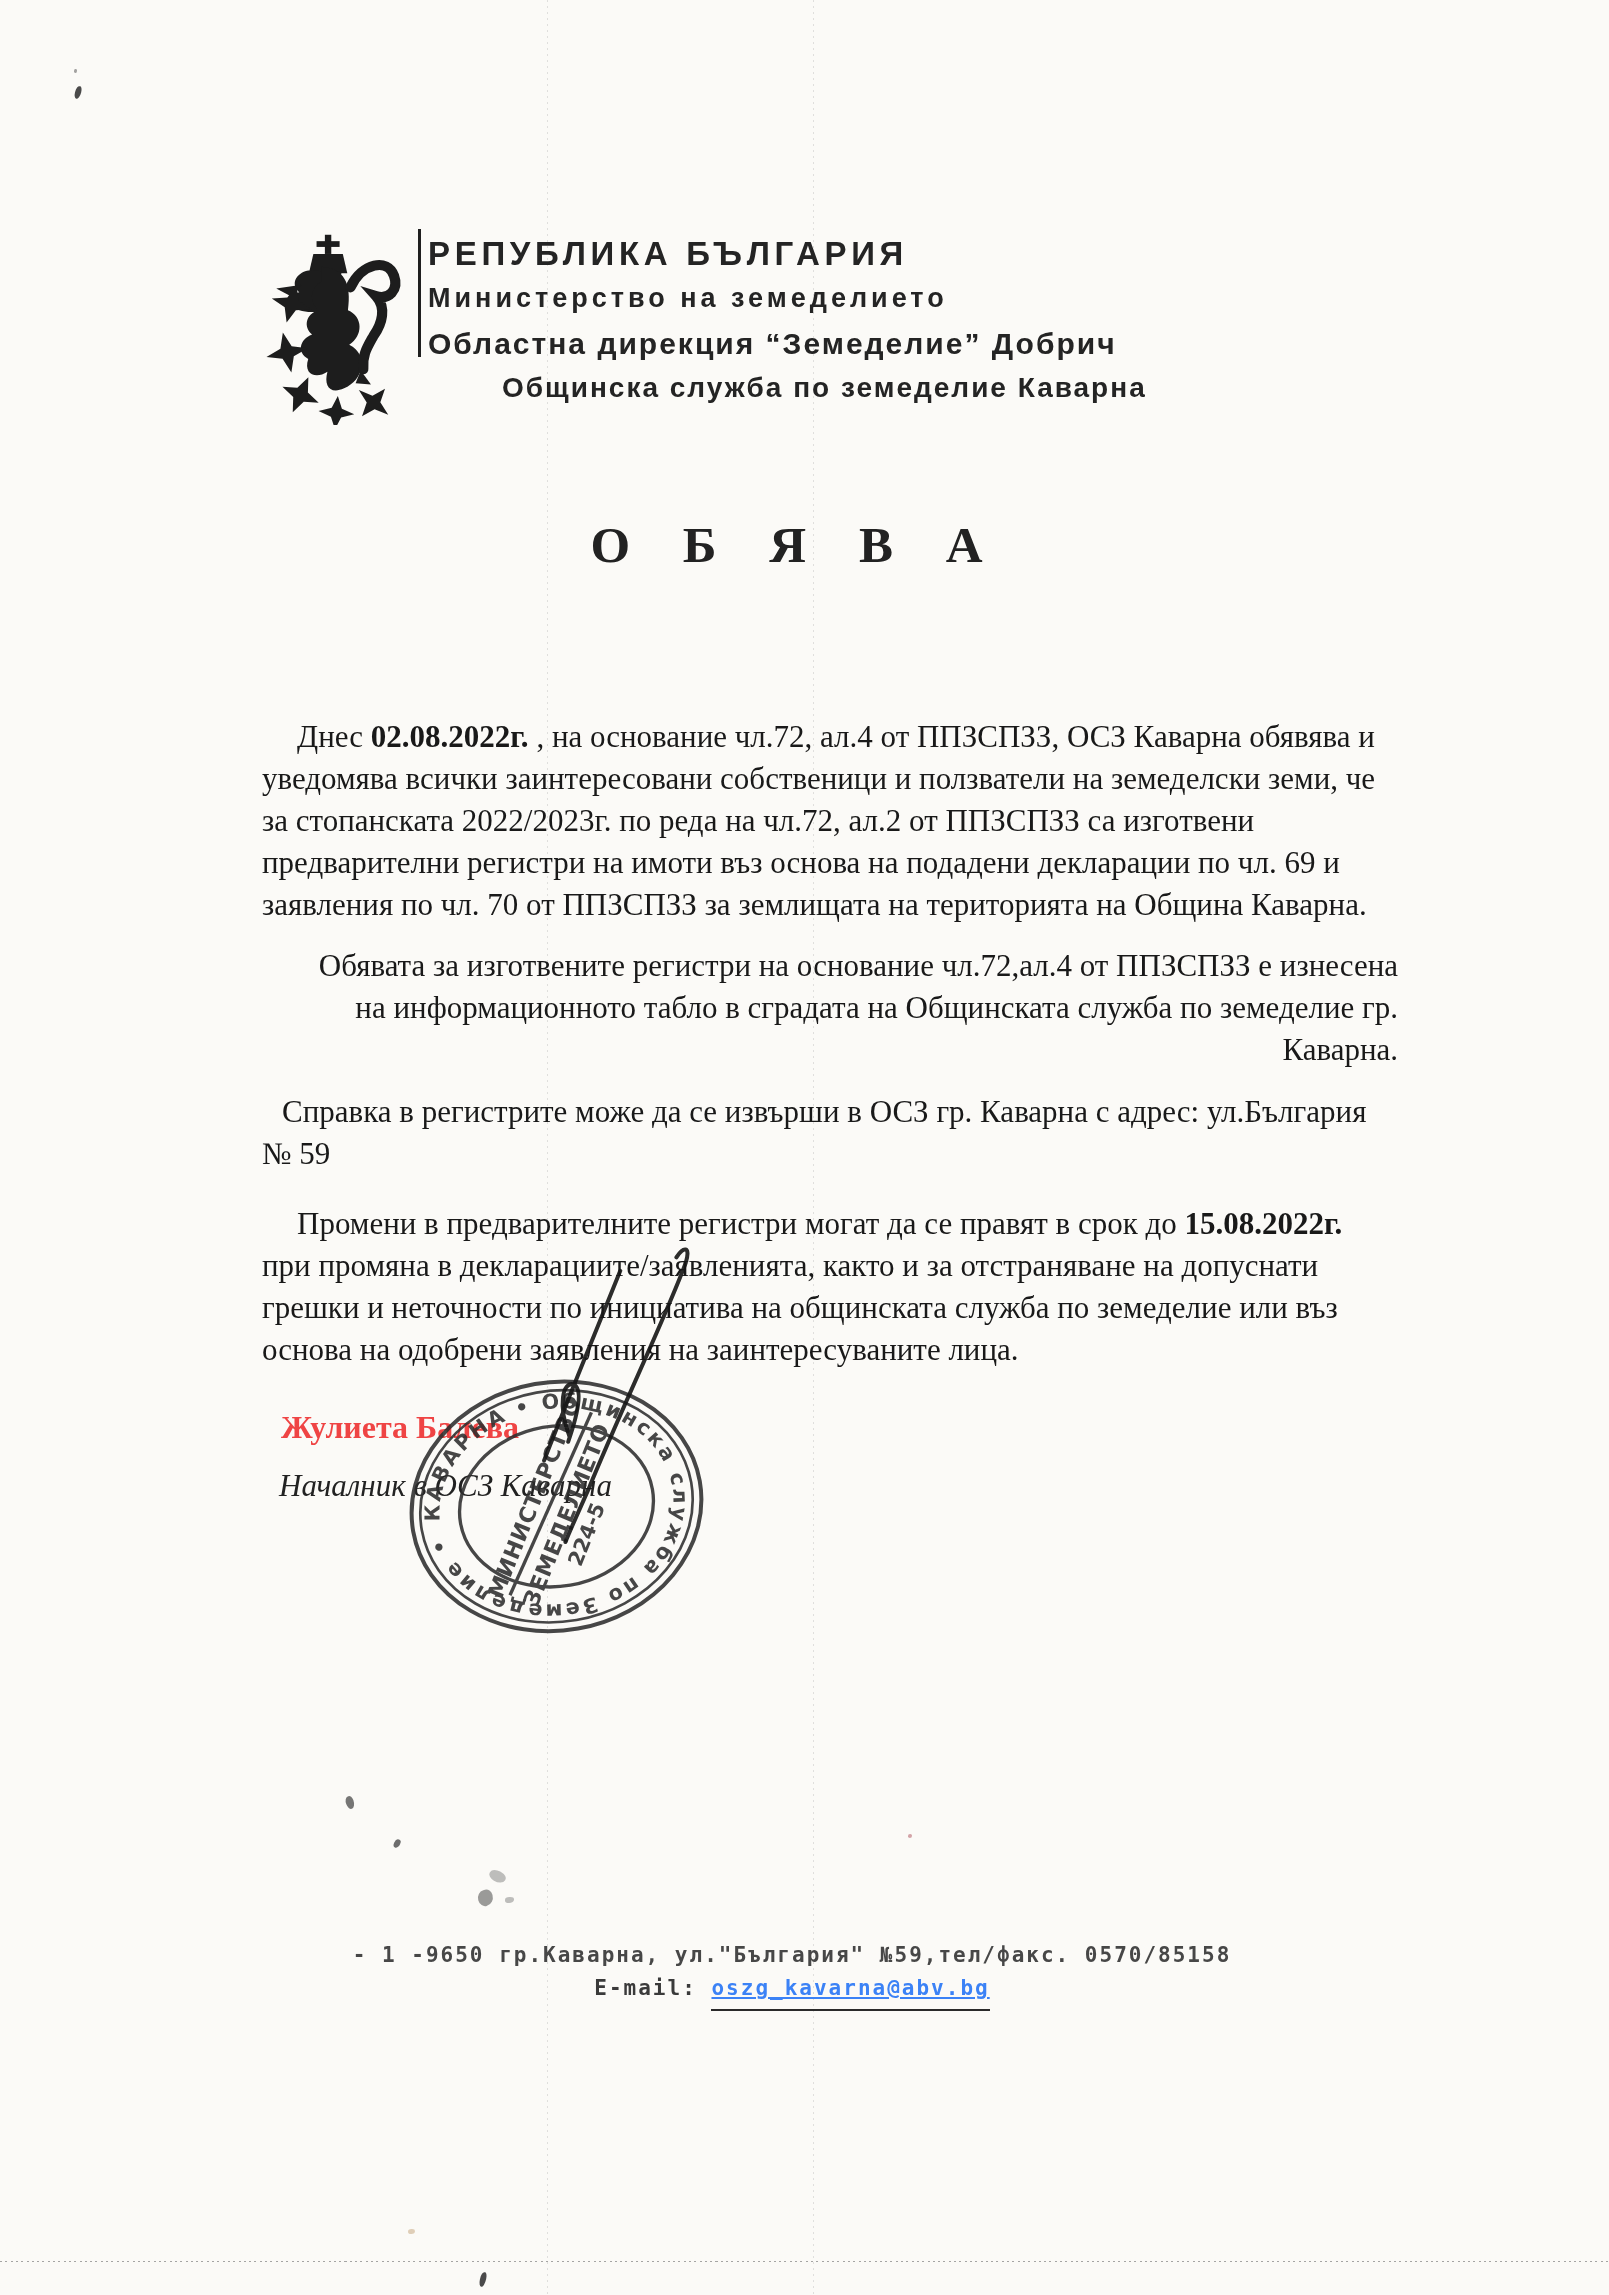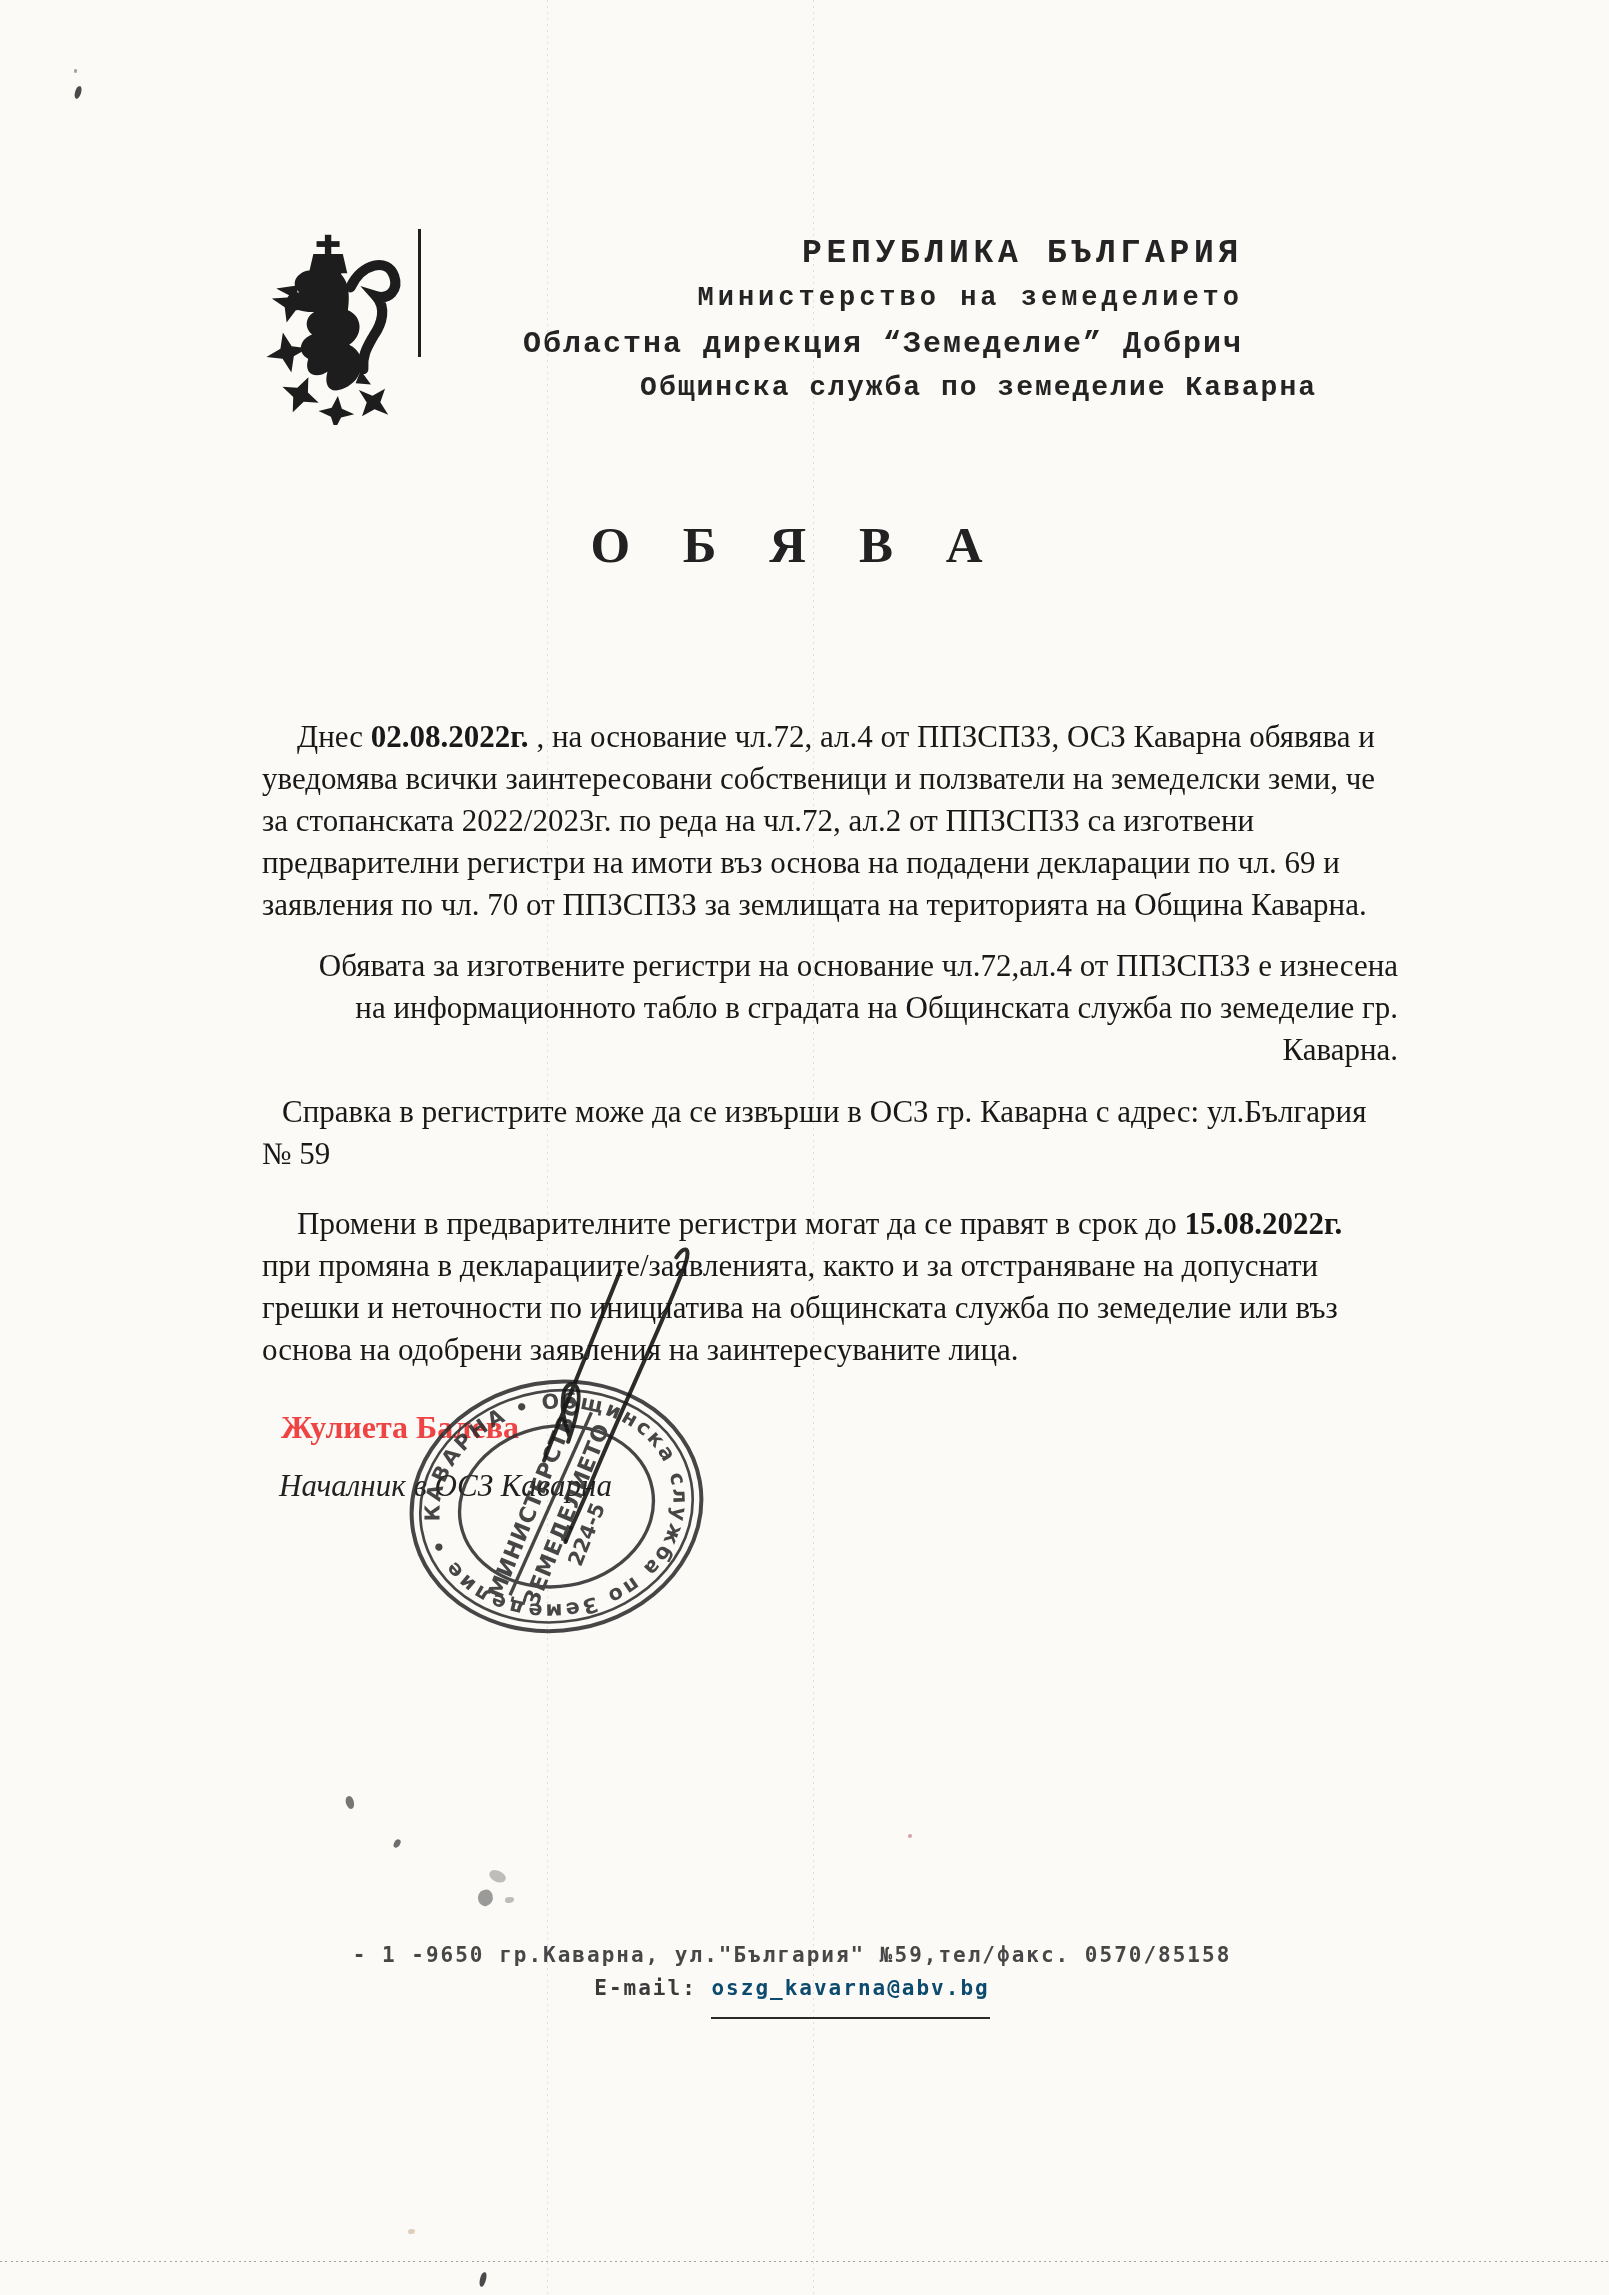--- a/index.html
+++ b/index.html
@@ -11,22 +11,22 @@
   }
   
   .scan-vline{position:absolute;top:0;bottom:0;width:1.3px;
     background:repeating-linear-gradient(to bottom, rgba(125,125,125,.22) 0 2px, transparent 2px 6px);}
   .scan-hline{position:absolute;left:0;right:0;height:1.3px;
     background:repeating-linear-gradient(to right, rgba(95,95,95,.55) 0 2px, transparent 2px 5.3px);}
   .speck{position:absolute;background:#4a4a4a;border-radius:50% 40% 55% 45%;}
   
   .logo{position:absolute;left:266px;top:225px;}
   .logo-divider{position:absolute;left:418px;top:229px;width:3.3px;height:128px;background:#1f1f1f;}
-  .hdr{position:absolute;left:428px;width:815px;text-align:right;
-    font-family:Liberation Mono, monospace;font-weight:bold;color:#242424;white-space:nowrap;}
+  .hdr{position:absolute;left:428px;width:815px;text-align:left;
+    font-family:Liberation Sans, sans-serif;font-weight:bold;color:#242424;white-space:nowrap;}
   .hdr-1{top:235px;font-size:33px;letter-spacing:4.7px;}
   .hdr-2{top:283px;font-size:27px;letter-spacing:4px;}
   .hdr-3{top:327px;font-size:30px;letter-spacing:2px;}
   .hdr-4{top:372px;font-size:28px;letter-spacing:2px;padding-left:74px;}
   
   .doc-title{position:absolute;left:0;width:1557px;top:516px;text-align:center;
     font-family:"Liberation Serif", serif;font-weight:bold;font-size:51px;
     letter-spacing:20px;color:#222;padding-left:18px;}
   
   .body-text{position:absolute;left:262px;top:716px;width:1136px;
@@ -39,21 +39,21 @@
   
   .sig-name{position:absolute;left:281px;top:1409px;font-size:32px;font-weight:bold;color:#ef4444;}
   .sig-title{position:absolute;left:279px;top:1468px;font-size:31px;font-style:italic;color:#222;}
   .sig-svg{position:absolute;left:0;top:0;pointer-events:none;}
   .stamp-svg{position:absolute;left:393px;top:1358px;}
   
   .footer{position:absolute;left:0;top:1943px;width:1584px;text-align:center;
     font-family:"DejaVu Sans Mono", monospace;color:#3f3f3f;}
   .footer-line1{font-size:21px;letter-spacing:2px;font-weight:bold;color:#474747;}
   .footer-line2{margin-top:9.4px;font-size:21px;letter-spacing:2px;font-weight:bold;color:#3a3a3a;}
-  .footer-email{color:#0c4a6e;border-bottom:2.7px solid #2a2a2a;padding-bottom:17px;}
+  .footer-email{color:#3b82f6;border-bottom:2.7px solid #2a2a2a;padding-bottom:9px;text-decoration:underline;}
 </style>
 </head>
 <body>
 
 <div class="scan-vline" style="left:547px"></div>
 <div class="scan-vline" style="left:813px"></div>
 <div class="scan-hline" style="top:2261px"></div>
 
 <div class="speck" style="left:75px;top:86px;width:6px;height:13.4px;transform:rotate(14deg)"></div>
 <div class="speck" style="left:74px;top:69px;width:2.7px;height:4px;opacity:.5"></div>

